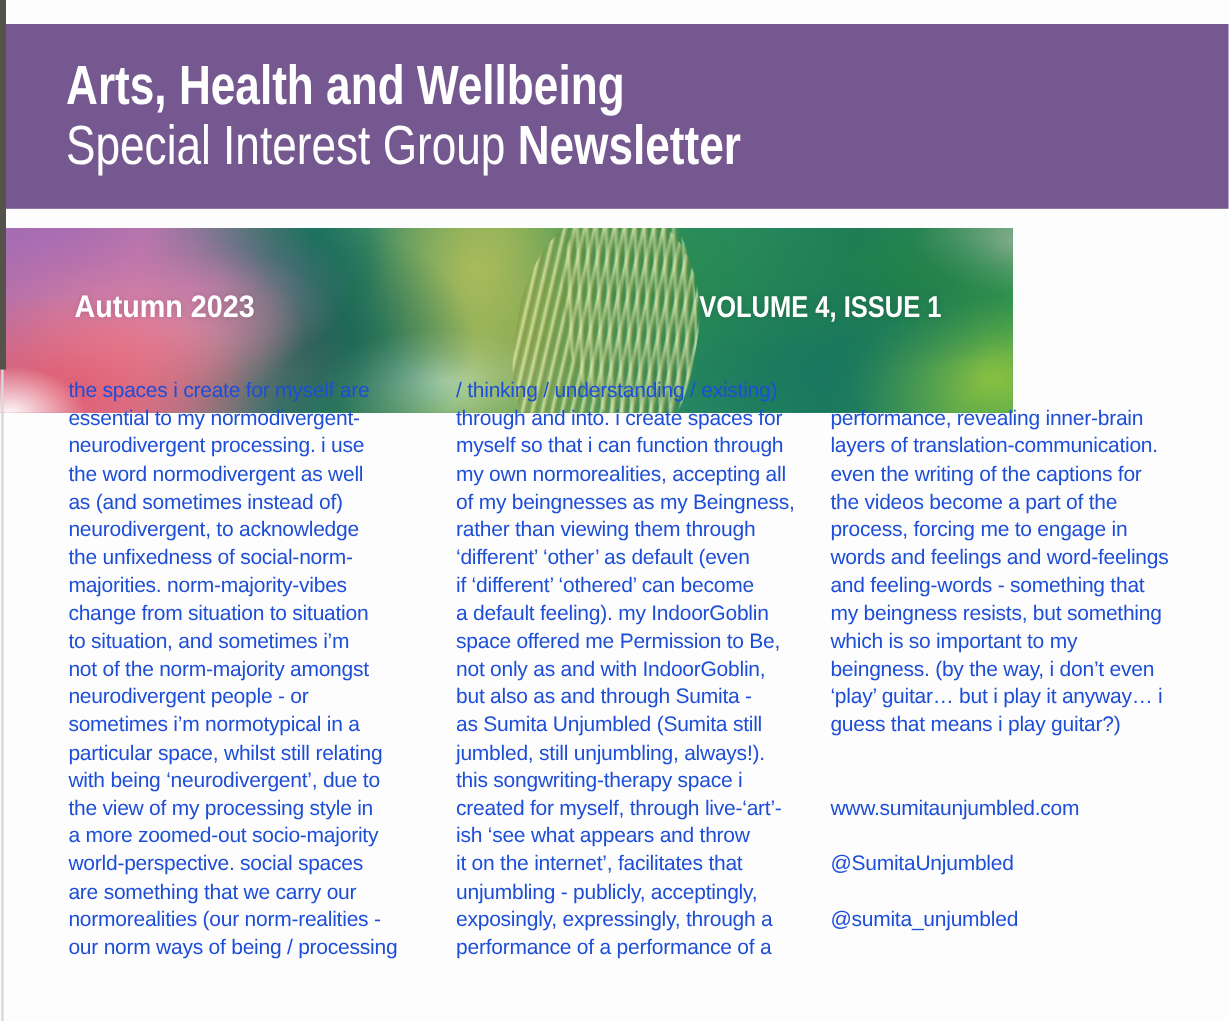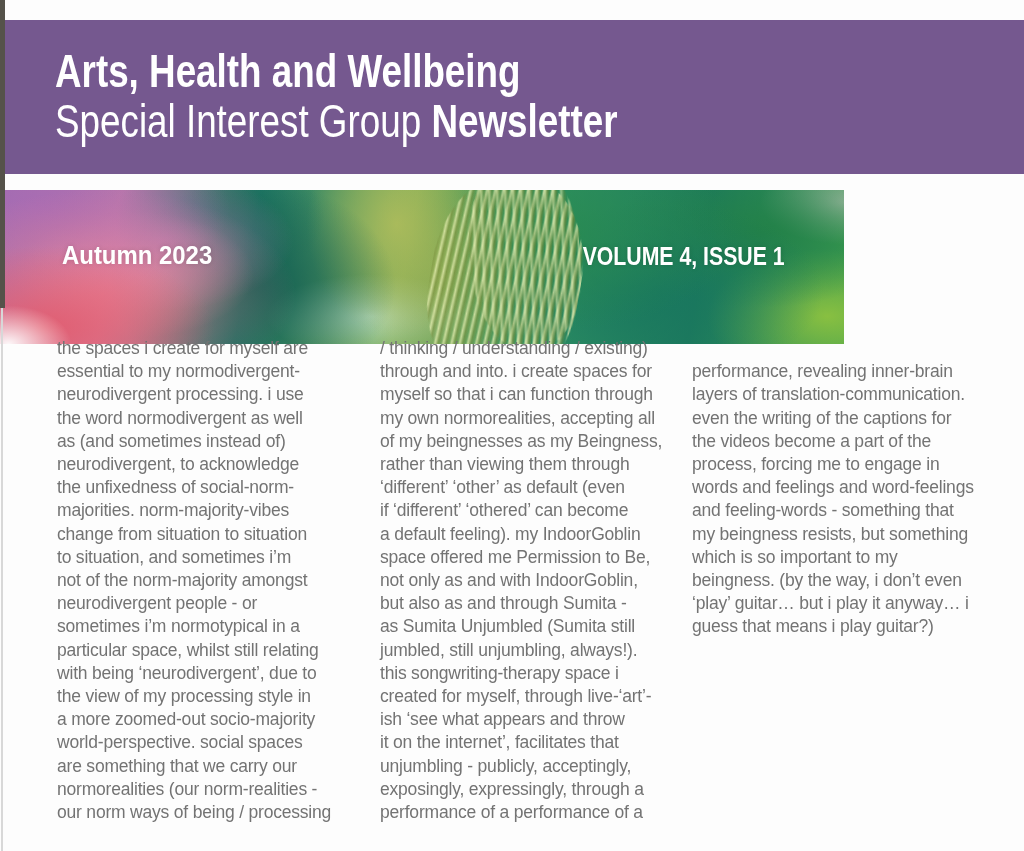--- a/index.html
+++ b/index.html
@@ -77,23 +77,23 @@
     transform:scaleX(.85);transform-origin:100% 50%;white-space:nowrap;
     text-shadow:0 0 6px rgba(0,0,0,.15);
   }
 
   
   .edge-dark{position:absolute;left:0;top:0;width:5px;height:308px;background:#55524a;}
   .edge-light{position:absolute;left:1px;top:308px;width:2px;height:543px;background:#d8d8d8;}
 
   
   .article-col{
-    position:absolute;top:337px;width:318px;
+    position:absolute;top:314px;width:318px;
     font-size:17.5px;line-height:23.2px;letter-spacing:-0.2px;
-    color:#737373;white-space:pre-line;
+    color:#1d4ed8;white-space:pre-line;
   }
   .col-1{left:57px;}
   .col-2{left:380px;}
   .col-3{left:692px;}
   .links{margin-top:23px;}
   .link-line{line-height:23.2px;}
 </style>
 </head>
 <body>
 
@@ -167,15 +167,20 @@
 even the writing of the captions for
 the videos become a part of the
 process, forcing me to engage in
 words and feelings and word-feelings
 and feeling-words - something that
 my beingness resists, but something
 which is so important to my
 beingness. (by the way, i don’t even
 ‘play’ guitar… but i play it anyway… i
 guess that means i play guitar?)</span>
+    <div class="links">
+      <div class="link-line">www.sumitaunjumbled.com</div>
+      <div class="link-line">@SumitaUnjumbled</div>
+      <div class="link-line">@sumita_unjumbled</div>
+    </div>
   </div>
 
 </div>
 
 </body></html>

